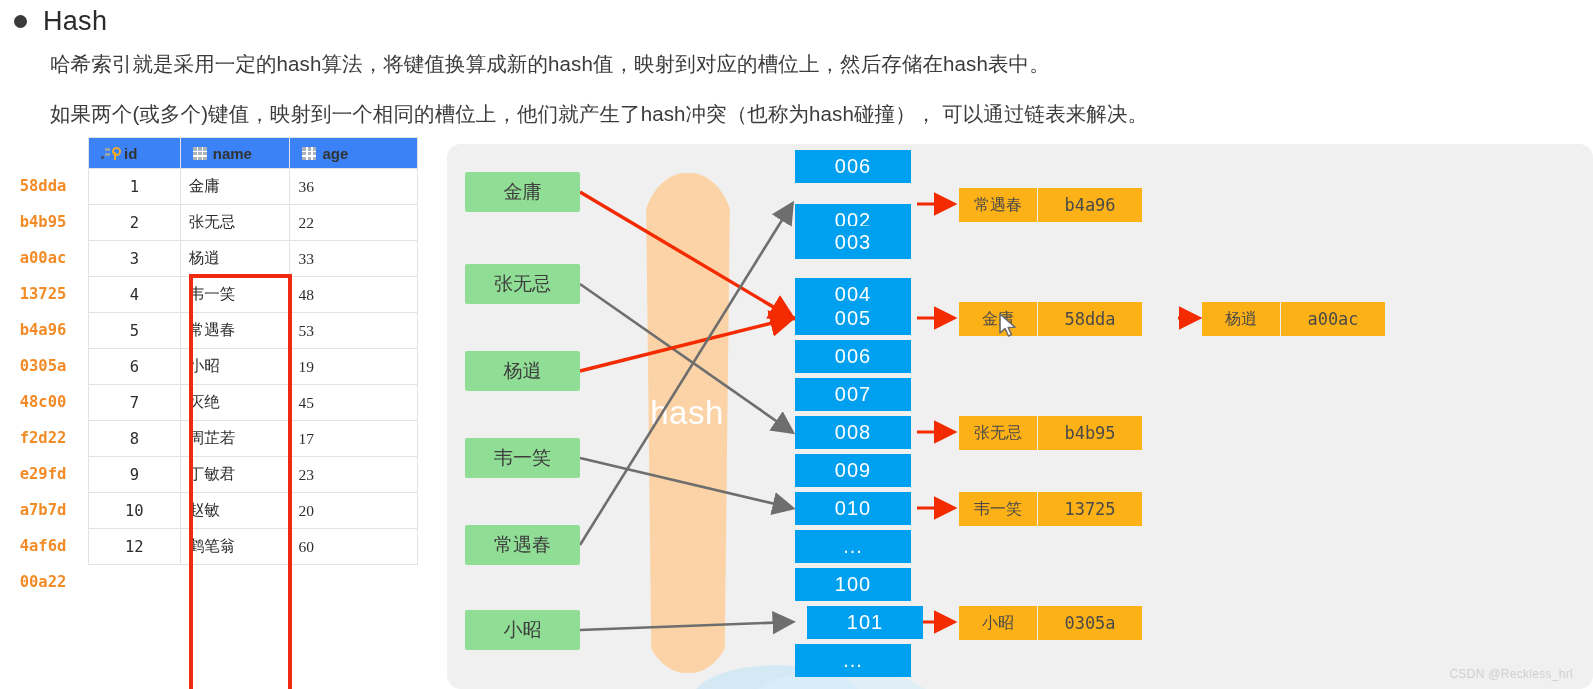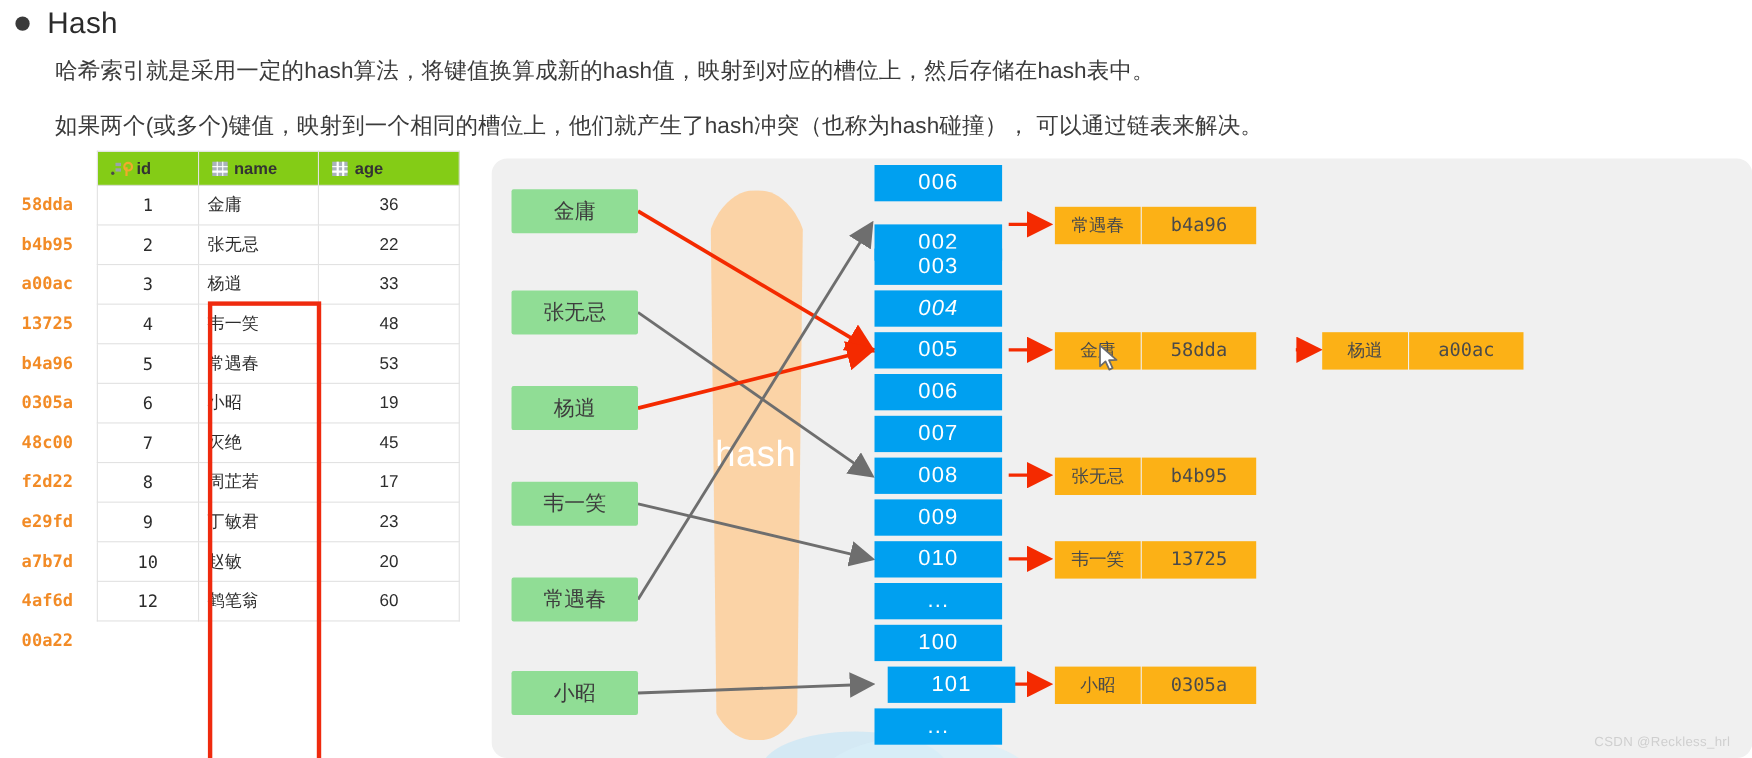--- a/index.html
+++ b/index.html
@@ -20,28 +20,28 @@
   .para1 { top:50px; }
   .para2 { top:100px; }
 
   
   .tbl-wrap { position:absolute; left:0px; top:137px; width:430px; }
   table.grid { border-collapse:collapse; width:330px; position:absolute; left:88px; top:0; }
   table.grid th, table.grid td {
     border:1px solid #e2e2e2; height:36px; font-size:15.5px; color:#2d2d2d;
     background:#fff; padding:0 8px;
   }
-  table.grid thead th { background:#84cc16; font-weight:700; height:31px; font-size:15px; color:#333; }
+  table.grid thead th { background:#3b82f6; font-weight:700; height:31px; font-size:15px; color:#333; }
   .th-inner { display:flex; align-items:center; gap:6px; justify-content:flex-start; padding-left:4px;}
   .col-id { width:92px; }
   .col-name { width:110px;margin-left:27px; }
   .col-age { width:128px; }
   td.c-id { text-align:center; font-family:"DejaVu Sans Mono","Liberation Mono",monospace; font-size:15px;}
   td.c-name { text-align:left; padding-left:12px; font-family:"DejaVu Serif","Liberation Serif",serif; font-size:15.5px;}
-  td.c-age { text-align:center; font-family:Liberation Sans, sans-serif; font-size:15px;}
+  td.c-age { text-align:left; font-family:Liberation Serif, serif; font-size:15px;}
 
   
   .ico-key { position:relative; width:17px; height:13px; display:inline-block; }
   .ico-key .dot { position:absolute; left:0; bottom:1px; width:3px; height:3px; border-radius:50%; background:#4a4a4a;}
   .ico-key .bar1 { position:absolute; left:4px; top:1px; width:5px; height:3px; background:#9aa3ab;}
   .ico-key .bar2 { position:absolute; left:4px; top:6px; width:5px; height:3px; background:#9aa3ab;}
   .ico-key .keyc { position:absolute; left:10px; top:0px; width:7px; height:13px; }
   .ico-key .keyc::before { content:""; position:absolute; left:1px; top:0; width:5px; height:5px; border-radius:50%; border:2px solid #f0a92c;}
   .ico-key .keyc::after { content:""; position:absolute; left:3px; top:5px; width:2px; height:8px; background:#f0a92c;}
   .ico-tbl { display:inline-block; width:14px; height:13px; background:#aab3bb; position:relative; }
@@ -268,21 +268,21 @@
         <div class="gbox" style="left: 18px; top: 120px;">张无忌</div>
         <div class="gbox" style="left: 18px; top: 207px;">杨逍</div>
         <div class="gbox" style="left: 18px; top: 294px;">韦一笑</div>
         <div class="gbox" style="left: 18px; top: 381px;">常遇春</div>
         <div class="gbox" style="left: 18px; top: 466px;">小昭</div>
       </div>
     <div id="slots">
         <div class="slot" style="top: 6px;">006</div>
         <div class="slot" style="top: 44px; margin-top: 16px;">002</div>
         <div class="slot" style="top: 82px;">003</div>
-        <div class="slot" style="top: 120px; font-style: italic;">004</div>
+        <div class="slot" style="top: 134px;">004</div>
         <div class="slot" style="top: 158px;">005</div>
         <div class="slot" style="top: 196px;">006</div>
         <div class="slot" style="top: 234px;">007</div>
         <div class="slot" style="top: 272px;">008</div>
         <div class="slot" style="top: 310px;">009</div>
         <div class="slot" style="top: 348px;">010</div>
         <div class="slot" style="top: 386px;">...</div>
         <div class="slot" style="top: 424px;">100</div>
         <div class="slot" style="top: 462px; margin-left: 12px;">101</div>
         <div class="slot" style="top: 500px;">...</div>

